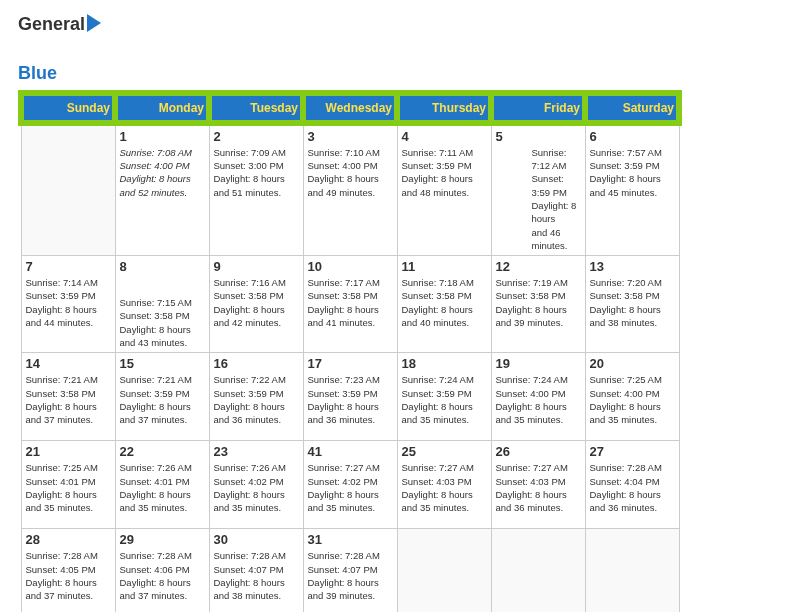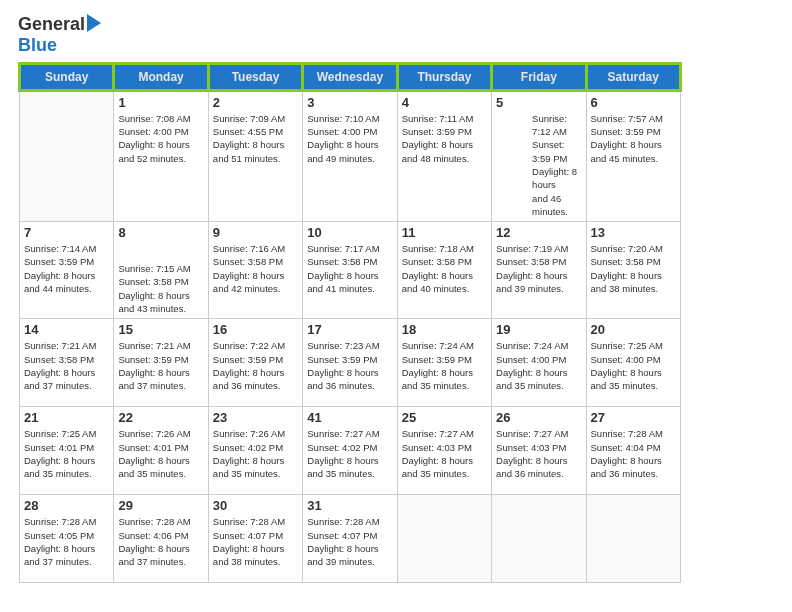--- a/index.html
+++ b/index.html
@@ -56,26 +56,26 @@
       font-size: 13px;
       color: #555;
     }
     .calendar {
       width: 100%;
       border-collapse: collapse;
       table-layout: fixed;
     }
     .calendar th {
       background: #2176c8;
-      color: #e5e5e5;
+      color: #fde047;
       font-size: 12px;
       font-weight: bold;
-      text-align: center;
+      text-align: right;
       padding: 5px 2px;
-      border: 3px solid #84cc16;
+      border: 6px solid #84cc16;
     }
     .calendar td {
       border: 1px solid #ccc;
       vertical-align: top;
       padding: 3px 4px;
       height: 88px;
       font-size: 10px;
       color: #333;
       background: #fff;
     }
@@ -100,21 +100,21 @@
 <div class="page">
   <div class="header">
     <div class="logo">
       <div>
         <div style="display:flex;align-items:center;">
           <span class="logo-text">
             <span class="logo-general">General</span>
           </span>
           <div class="logo-triangle"></div>
         </div>
-        <div style="display:flex;align-items:center;">
+        <div style="display:flex;align-items:center;margin-top:28px;">
           <span class="logo-text logo-blue">Blue</span>
         </div>
       </div>
     </div>
     <div class="title-block">
       <div class="month-title"></div>
       <div class="location"></div>
     </div>
   </div>
 
@@ -128,29 +128,29 @@
           <th>Thursday</th>
           <th>Friday</th>
           <th>Saturday</th>
         </tr>
     </thead>
     <tbody id="calendar-body">
     <tr>
           <td class="empty"></td>
           <td>
             <span class="day-number">1</span>
-            <div class="day-info" style="white-space: pre-line;">Sunrise: 7:08 AM
+            <div class="day-info" style="white-space: pre-line; font-style: italic;">Sunrise: 7:08 AM
 Sunset: 4:00 PM
 Daylight: 8 hours
 and 52 minutes.</div>
           </td>
           <td>
             <span class="day-number">2</span>
             <div class="day-info" style="white-space: pre-line;">Sunrise: 7:09 AM
-Sunset: 4:55 PM
+Sunset: 3:00 PM
 Daylight: 8 hours
 and 51 minutes.</div>
           </td>
           <td>
             <span class="day-number">3</span>
             <div class="day-info" style="white-space: pre-line;">Sunrise: 7:10 AM
 Sunset: 4:00 PM
 Daylight: 8 hours
 and 49 minutes.</div>
           </td>

